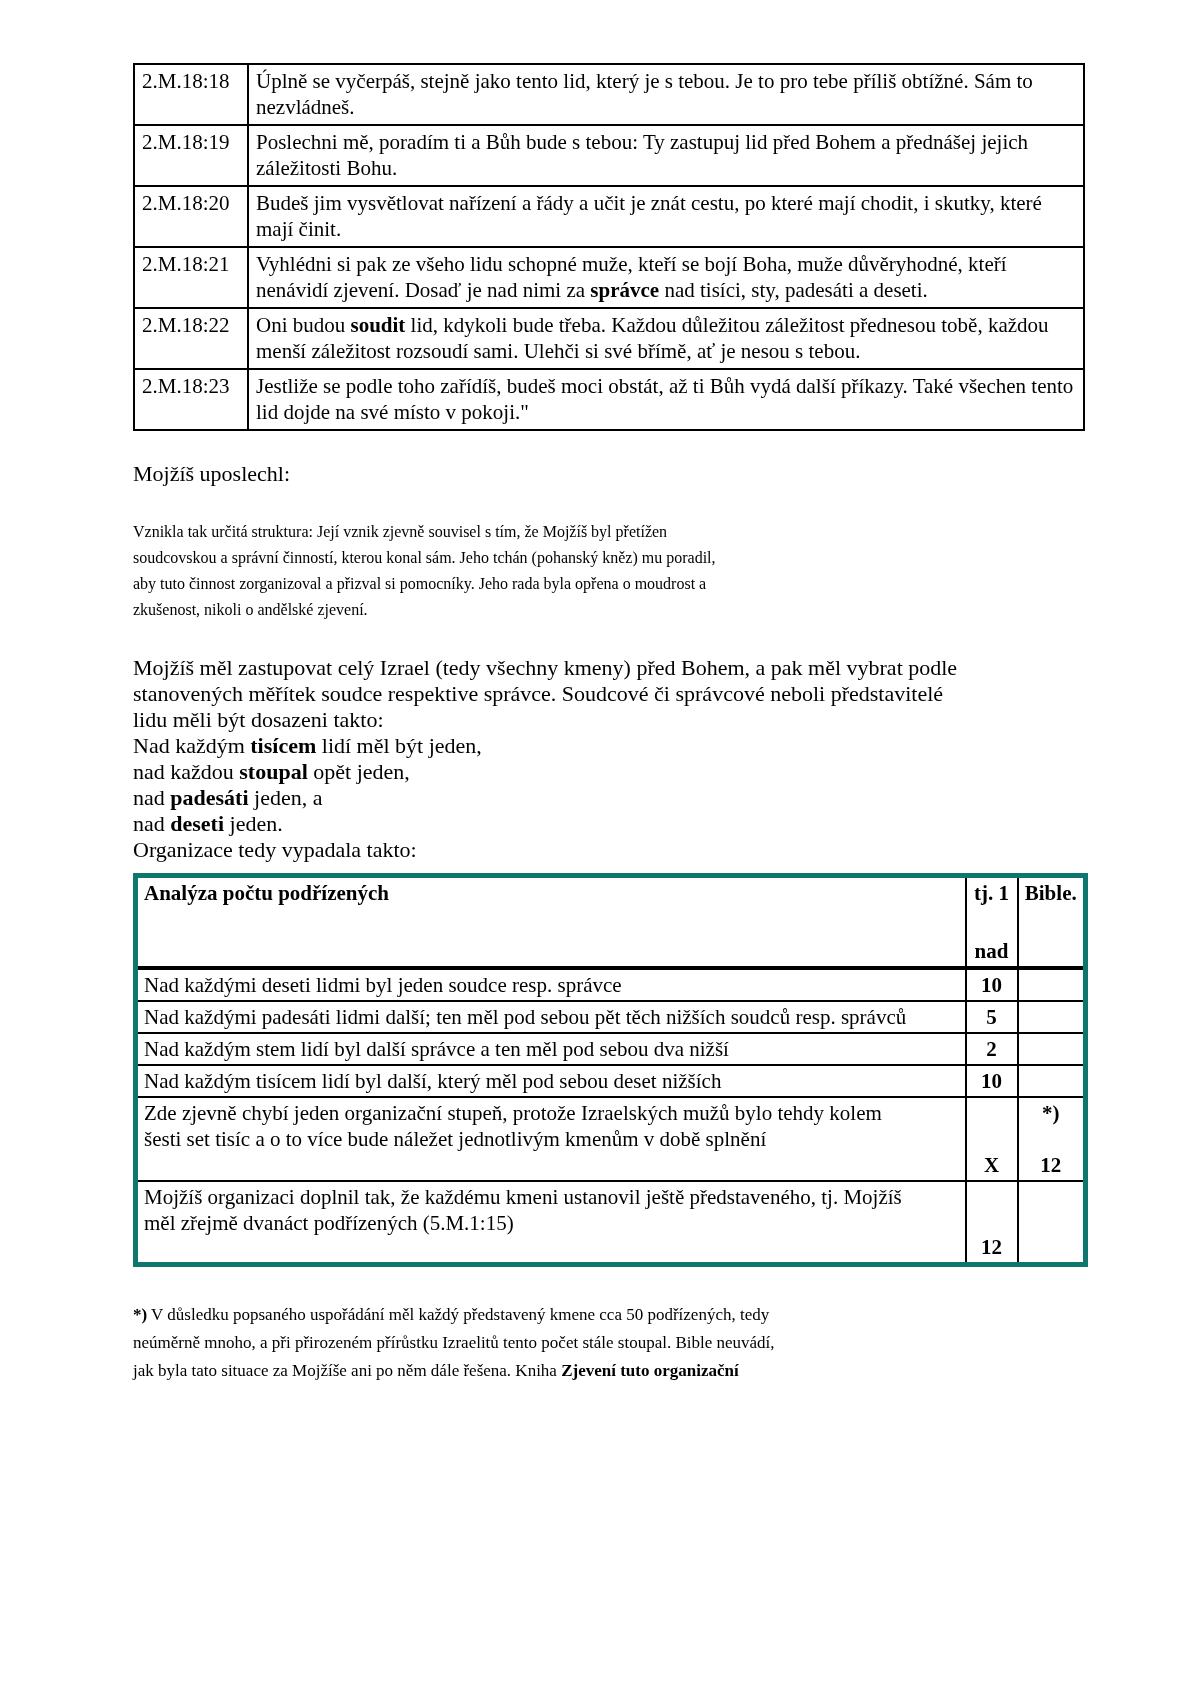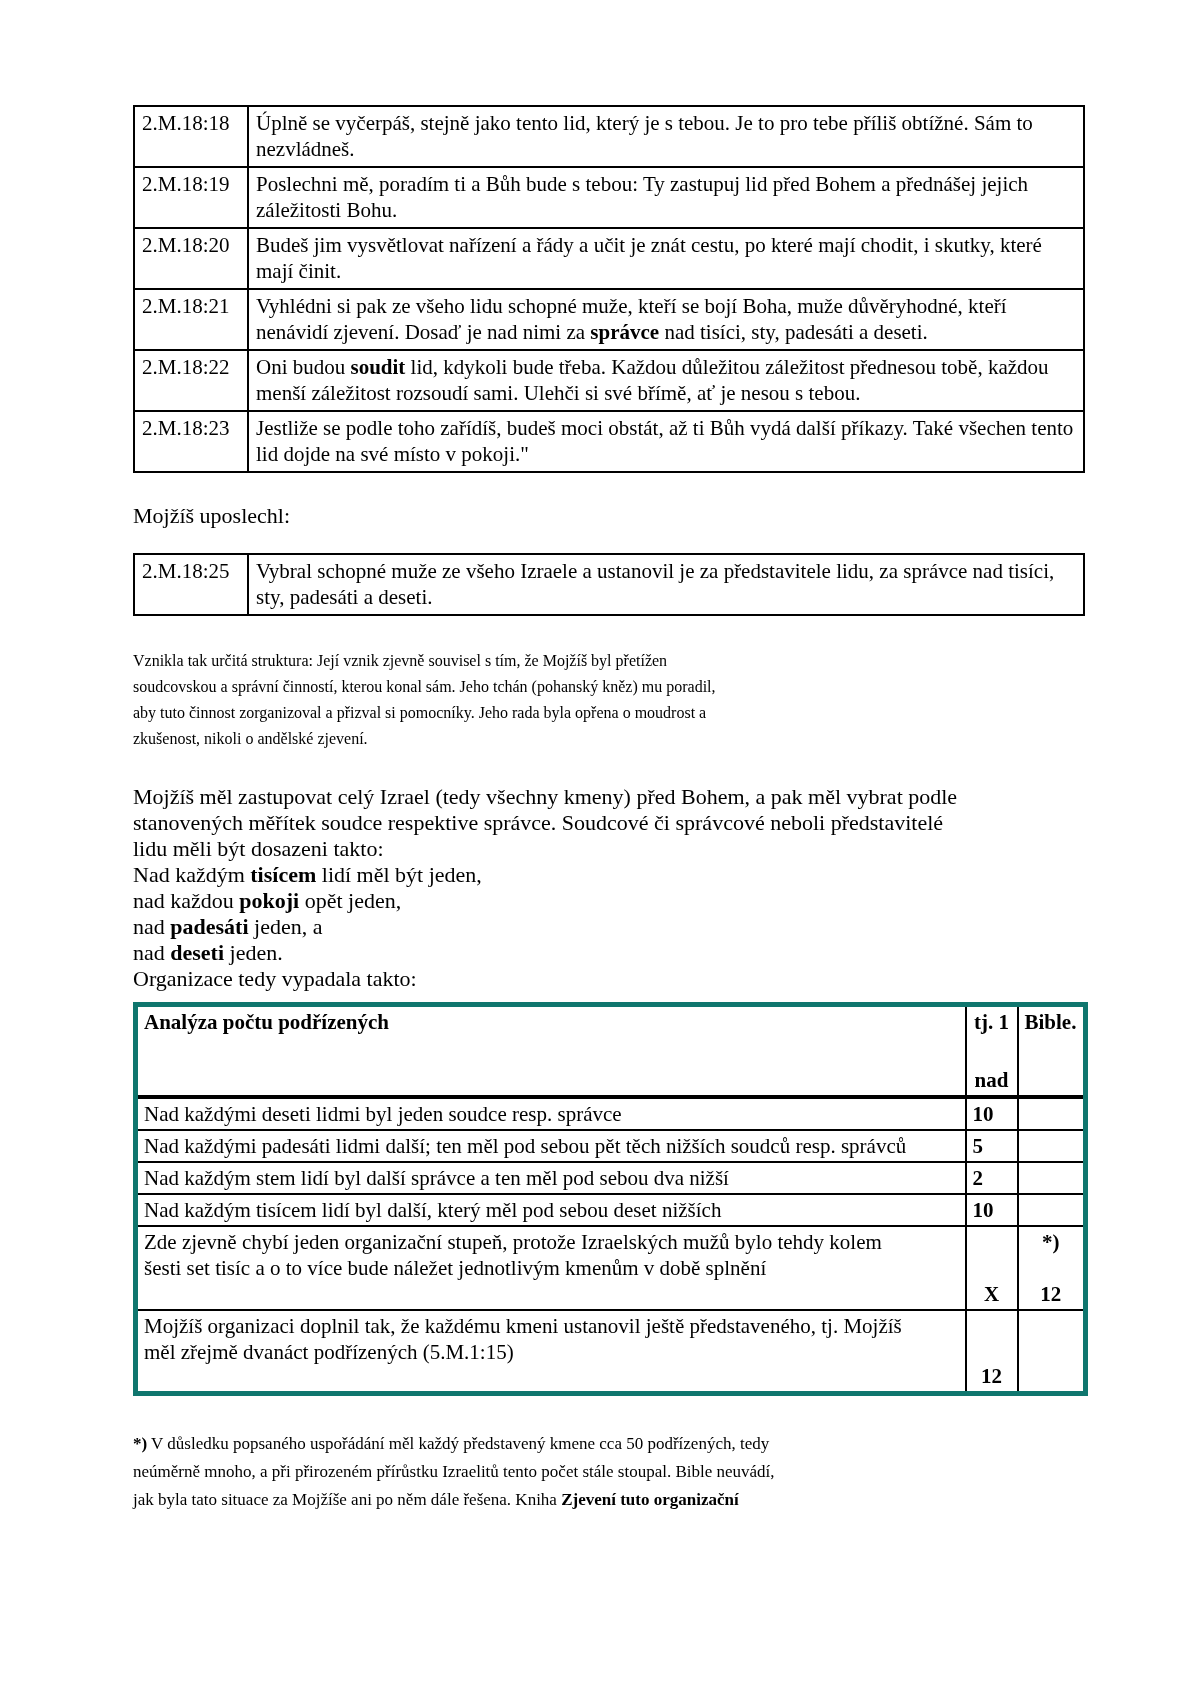--- a/index.html
+++ b/index.html
@@ -2,21 +2,21 @@
 <html><head>
 <meta charset="utf-8">
 <style>
   html, body { margin: 0; padding: 0; }
   body {
     width: 1190px; height: 1683px;
     background: #ffffff; color: #000000;
     font-family: "Liberation Serif", serif;
     overflow: hidden;
   }
-  .page { box-sizing: border-box; width: 1190px; height: 1477px; padding: 105px 107px 0 133px; }
+  .page { box-sizing: border-box; width: 1190px; height: 1477px; padding: 63px 107px 0 133px; }
 
   
   table.vtable {
     border-collapse: collapse; table-layout: fixed; width: 950px;
     font-size: 21px; line-height: 26px;
   }
   table.vtable td { border: 2px solid #000; vertical-align: top; padding: 3px 7px 4px 7px; }
   col.c-ref  { width: 114px; }
   col.c-text { width: 836px; }
   td.ref { padding-left: 9px; }
@@ -34,21 +34,21 @@
     border-collapse: collapse; table-layout: fixed; width: 950px;
     font-size: 21px; line-height: 26px; margin-top: 10px;
     border: 5px solid #0f766e;
   }
   table.atable td { border: 2px solid #000; vertical-align: top; padding: 2px 6px; }
   col.c-main { width: 830px; }
   col.c-val  { width: 52px; }
   col.c-note { width: 68px; }
   tr.ahead td { border-bottom: 4px solid #000; height: 84px; }
   .ah-title { font-weight: bold; }
-  td.aval, td.anote { text-align: left; font-weight: bold; }
+  td.aval, td.anote { text-align: center; font-weight: bold; }
   tr.r5 td { height: 78px; }
   tr.r6 td { height: 76px; }
   .pre { white-space: pre-line; }
   .vflex {
     height: 100%; box-sizing: border-box;
     display: flex; flex-direction: column; justify-content: space-between; align-items: center;
   }
   .vflex span { display: block; }
 
   .footnote { font-size: 17px; line-height: 28px; margin-top: 34px; }
@@ -87,44 +87,32 @@
     </tr>
     <tr>
       <td class="ref">2.M.18:23</td>
       <td class="vtx"><span>Jestliže se podle toho zařídíš, budeš moci obstát, až ti Bůh vydá další příkazy. Také všechen tento lid dojde na své místo v pokoji."</span></td>
     </tr>
   </tbody>
     </table>
 
   <p class="interlude">Mojžíš uposlechl:</p>
 
-  <table class="vtable vtable2">
-    <colgroup>
-        <col class="c-ref">
-        <col class="c-text">
-      </colgroup>
-    <tbody>
-        <tr>
-      <td class="ref">2.M.18:25</td>
-      <td class="vtx"><span>Vybral schopné muže ze všeho Izraele a ustanovil je za představitele lidu, za správce nad tisíci, sty, padesáti a deseti.</span></td>
-    </tr>
-  </tbody>
-    </table>
 
   <p class="para">Vznikla tak určitá struktura: Její vznik zjevně souvisel s tím, že Mojžíš byl přetížen
 soudcovskou a správní činností, kterou konal sám. Jeho tchán (pohanský kněz) mu poradil,
 aby tuto činnost zorganizoval a přizval si pomocníky. Jeho rada byla opřena o moudrost a
 zkušenost, nikoli o andělské zjevení.</p>
 
   <div class="para2">
     <div class="pline"><span>Mojžíš měl zastupovat celý Izrael (tedy všechny kmeny) před Bohem, a pak měl vybrat podle</span></div>
     <div class="pline"><span>stanovených měřítek soudce respektive správce. Soudcové či správcové neboli představitelé</span></div>
     <div class="pline"><span>lidu měli být dosazeni takto:</span></div>
     <div class="pline"><span>Nad každým </span><span class="b">tisícem</span><span> lidí měl být jeden,</span></div>
-    <div class="pline"><span>nad každou </span><span class="b">pokoji</span><span> opět jeden,</span></div>
+    <div class="pline"><span>nad každou </span><span class="b">stoupal</span><span> opět jeden,</span></div>
     <div class="pline"><span>nad </span><span class="b">padesáti</span><span> jeden, a</span></div>
     <div class="pline"><span>nad </span><span class="b">deseti</span><span> jeden.</span></div>
     <div class="pline"><span>Organizace tedy vypadala takto:</span></div>
   </div>
 
   <table class="atable">
     <colgroup>
         <col class="c-main">
         <col class="c-val">
         <col class="c-note">

